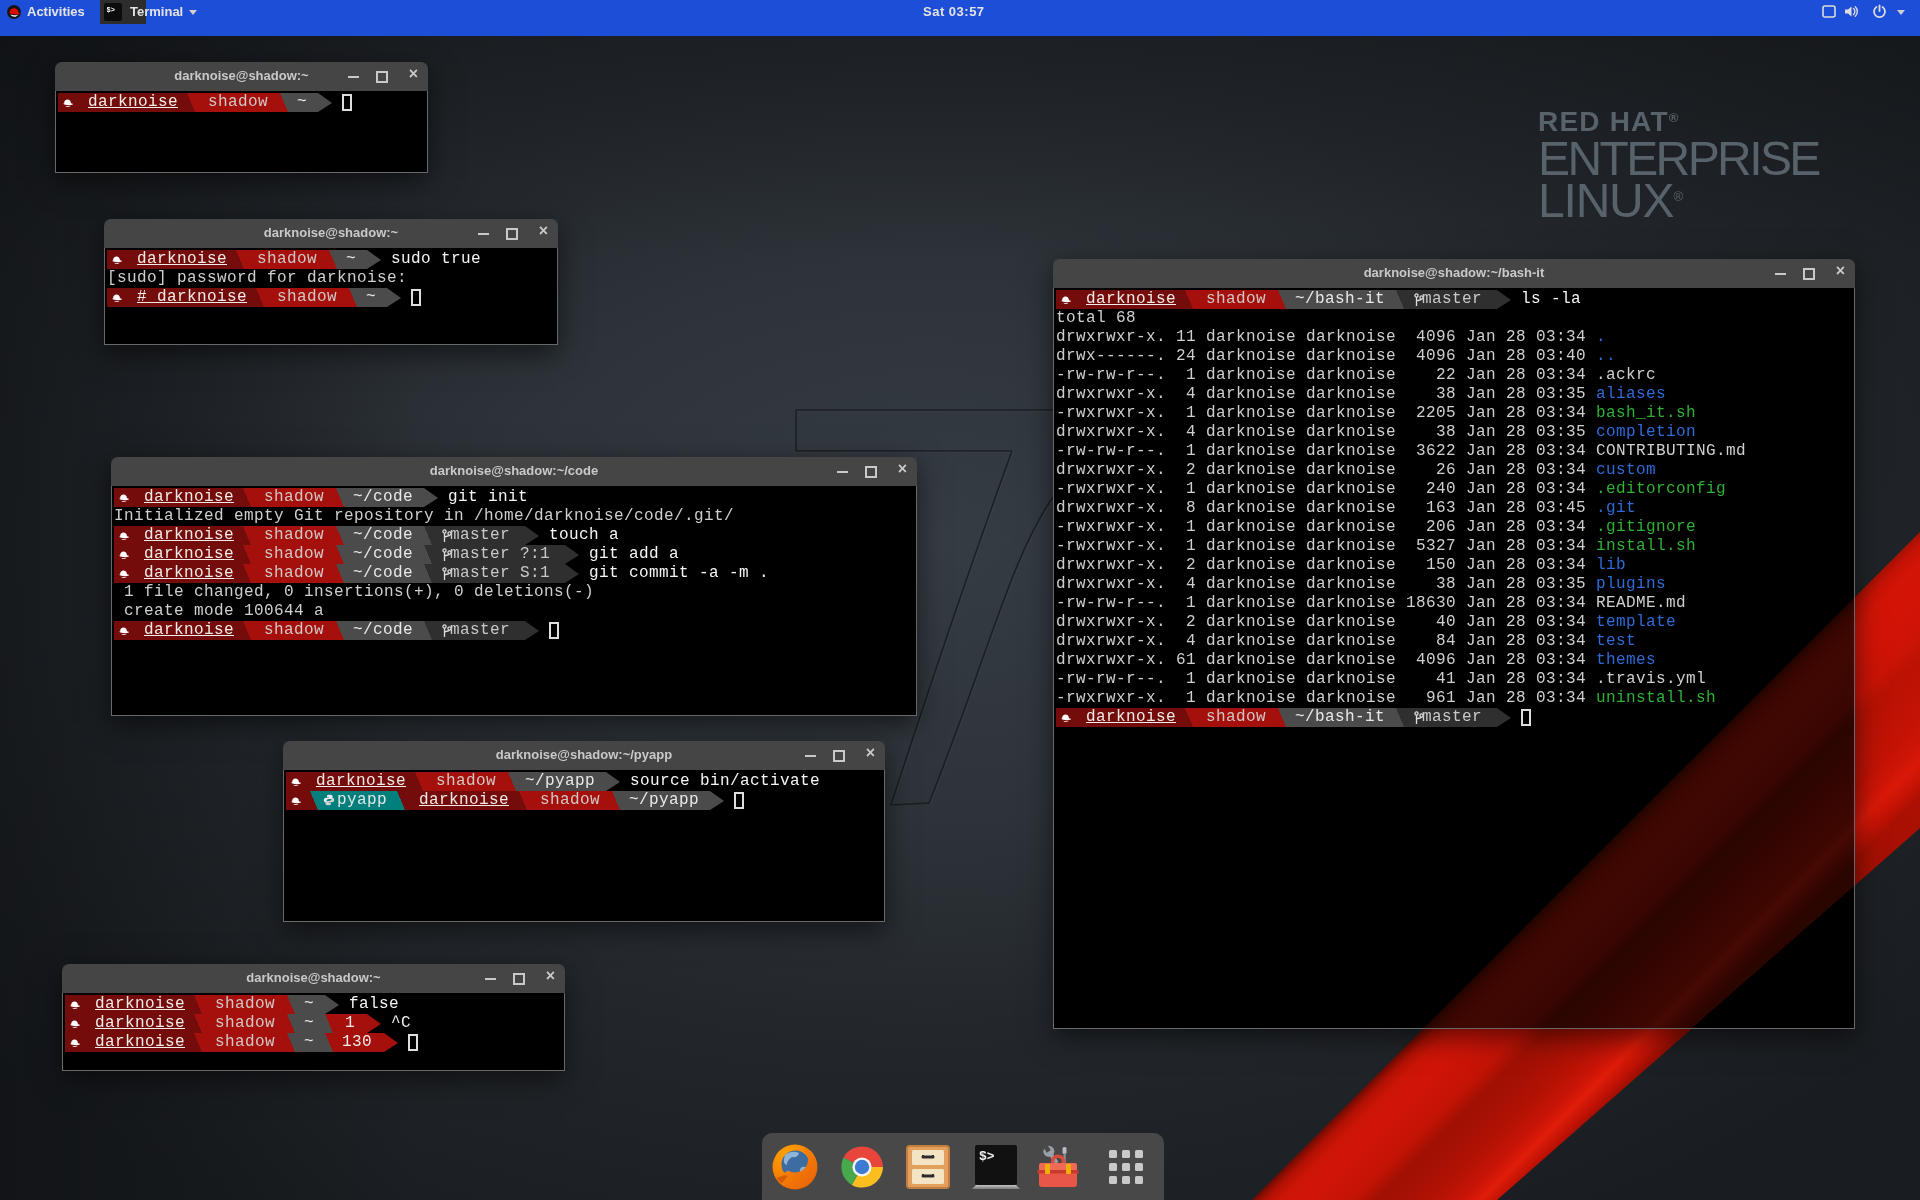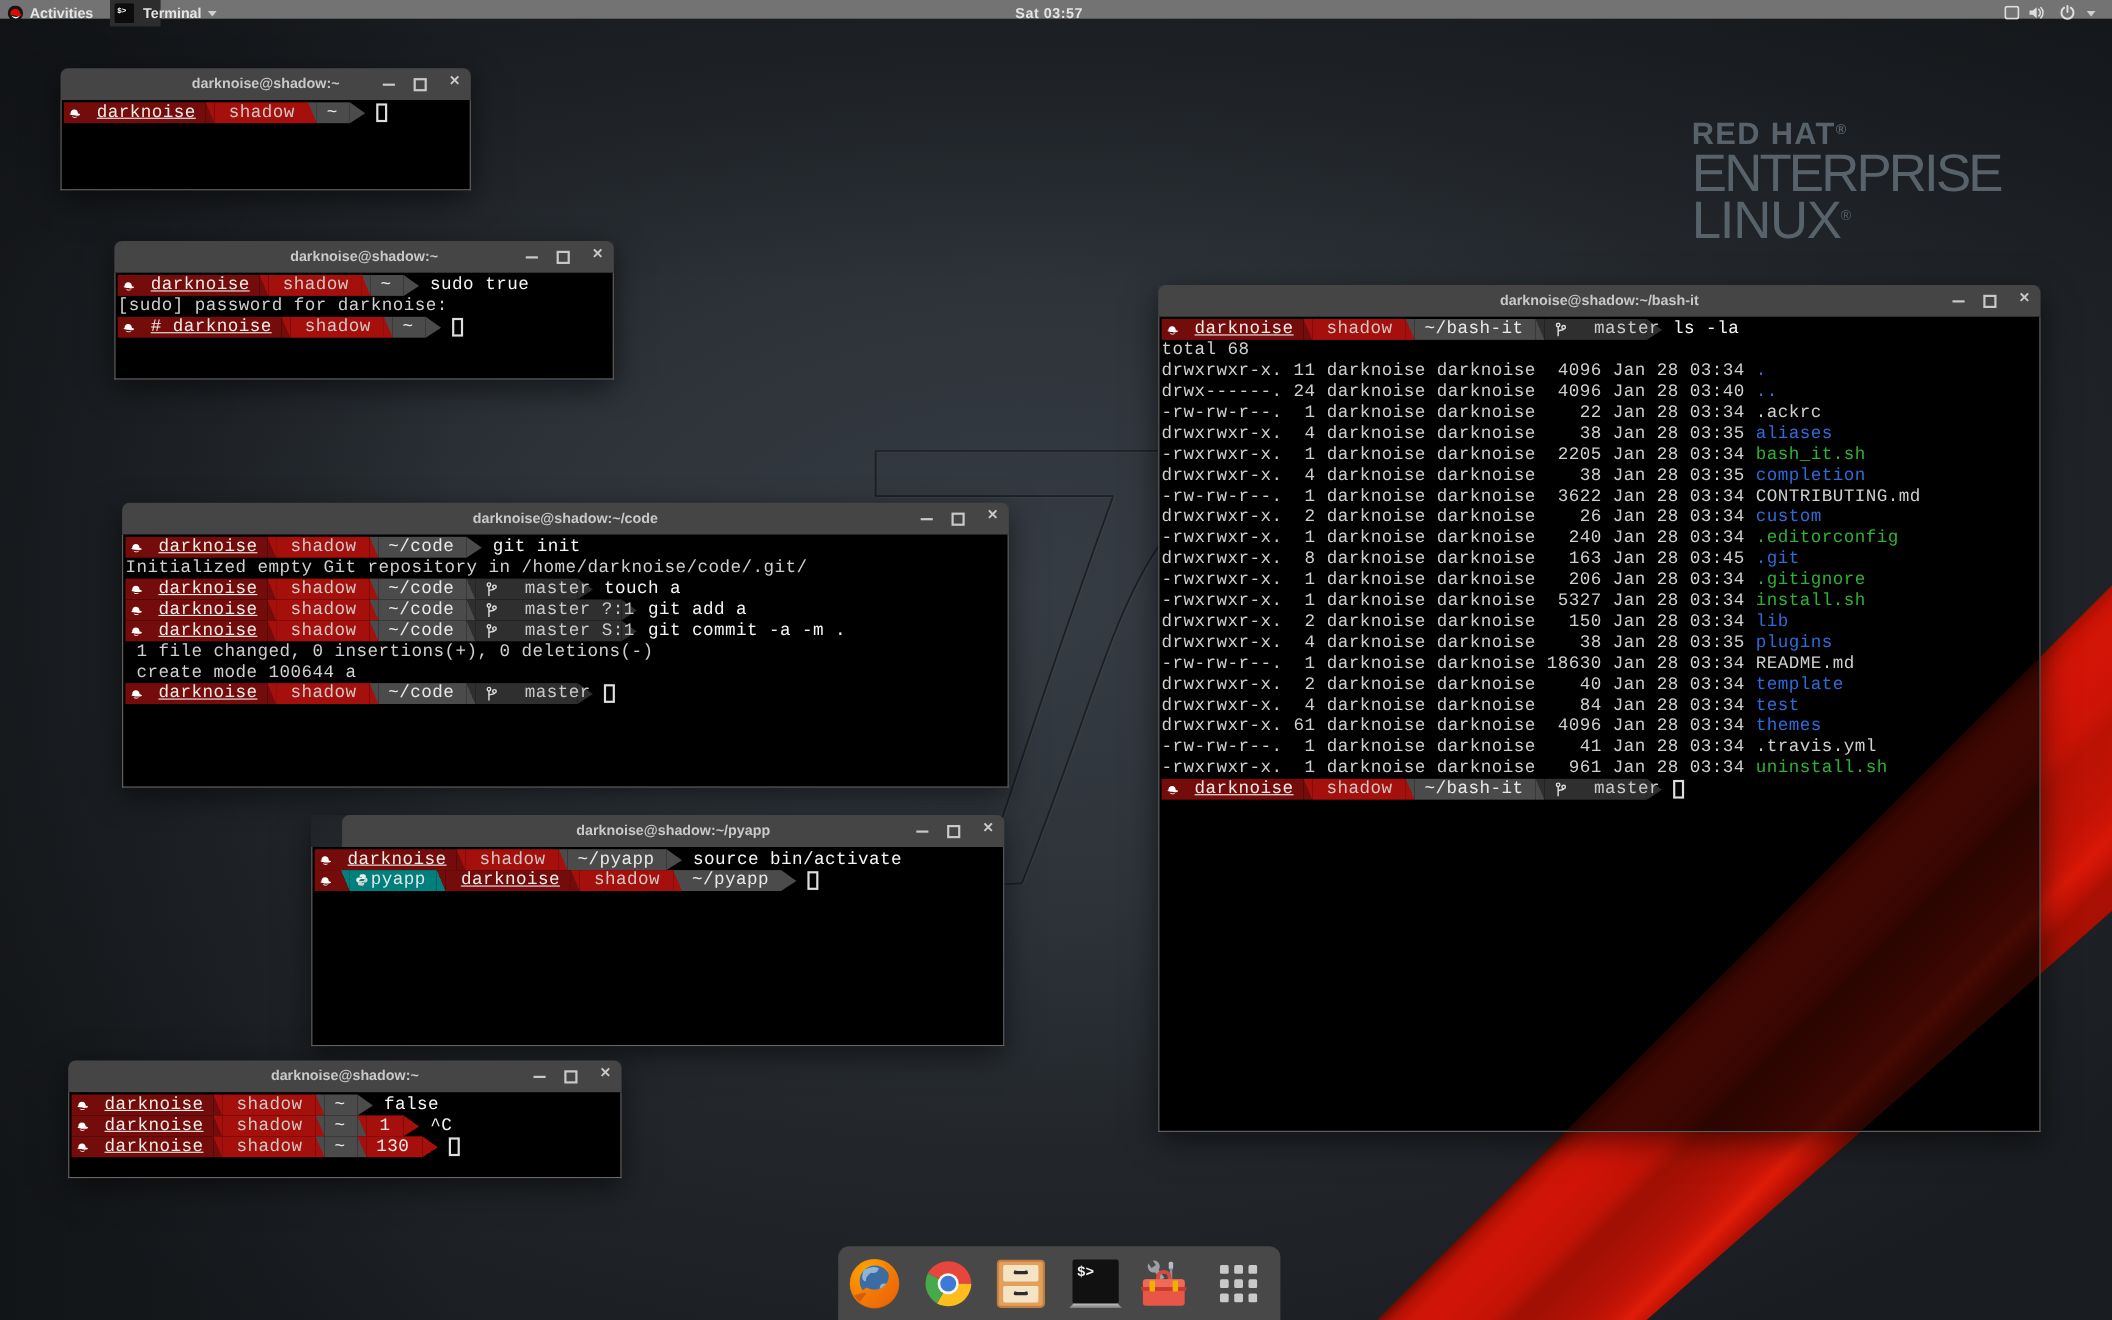--- a/index.html
+++ b/index.html
@@ -1,18 +1,18 @@
 <!DOCTYPE html>
 <html><head><meta charset="utf-8">
 <style>
 html,body{margin:0;padding:0;width:1920px;height:1200px;overflow:hidden;background:#1d2125;}
 #stage{position:relative;width:1920px;height:1200px;overflow:hidden;font-family:"Liberation Sans",sans-serif;}
 #wall{position:absolute;left:0;top:0;}
 
-#topbar{position:absolute;left:0;top:0;width:1920px;height:17px;background:#737373;color:#e4e4e4;font:600 13px "Liberation Sans",sans-serif;z-index:50;}
+#topbar{position:absolute;left:0;top:0;width:1920px;height:36px;background:#1d4ed8;color:#e4e4e4;font:600 13px "Liberation Sans",sans-serif;z-index:50;}
 #topbar .act{position:absolute;left:27px;top:4px;}
 #topbar .term{position:absolute;left:130px;top:4px;}
 #topbar .clock{position:absolute;left:923px;top:4px;font-weight:700;letter-spacing:0.5px;}
 
 #logo div{position:absolute;left:1538px;color:#58626b;white-space:nowrap;z-index:1;}
 #rh1{top:106px;font:bold 28px "Liberation Sans",sans-serif;letter-spacing:1.2px;}
 #rh2{top:131px;font:48px "Liberation Sans",sans-serif;letter-spacing:-2.6px;}
 #rh3{top:173px;font:48px "Liberation Sans",sans-serif;letter-spacing:-1.2px;}
 
 .win{position:absolute;box-shadow:0 8px 26px rgba(0,0,0,.55);z-index:10;}
@@ -24,21 +24,21 @@
 
 .sg{display:inline-block;height:19px;vertical-align:top;box-sizing:border-box;}
 .s1{width:129px;background:#730c0a;color:#f0ece9;position:relative;}
 .s1 .u{position:absolute;left:30px;top:0;text-decoration:underline;}
 .s1 svg{position:absolute;left:3px;top:4px;}
 .s1r{width:149px;}
 .s1r .u{left:30px;}
 .s2{width:85px;background:#a50f0c;color:#cfc9c6;padding-left:13px;}
 .s3{background:#4b4b4b;color:#e9e9e9;padding-left:9px;padding-right:11px;}
 .s4{background:#2f2f2f;color:#c9c9c9;position:relative;}
-.s4 .u{position:absolute;left:45px;top:0;}
+.s4 .u{position:absolute;left:18px;top:0;}
 .s4 svg{position:absolute;left:10px;top:3px;}
 .sx{background:#a50f0c;color:#f0ece9;}
 .sv{background:#00807d;color:#e5e5e5;position:relative;}
 .sv .u{position:absolute;left:19px;top:0;}
 .sv svg{position:absolute;left:5px;top:3px;}
 .sp{display:inline-block;width:8px;height:19px;vertical-align:top;}
 .arr{display:inline-block;width:0;height:0;border-top:10px solid transparent;border-bottom:9px solid transparent;border-left:14px solid #4b4b4b;vertical-align:top;}
 .arrx{border-left-color:#a50f0c;}
 .arr4{border-left-color:#2f2f2f;}
 .bmin{position:absolute;right:69px;top:14px;width:11px;border-bottom:2px solid #c9c9c9;}
@@ -234,21 +234,21 @@
             </svg><span class="u">darknoise</span></span><span class="sp g12"></span><span class="sg s2">shadow</span><span class="sp g23"></span><span class="sg s3">~/code</span><span class="sp g34"></span><span class="sg s4" style="width:93px"><svg width="10" height="13" viewBox="0 0 10 13">
               <g stroke="#ddd" stroke-width="1.3" fill="none">
                 <circle cx="2.5" cy="2.5" r="1.6"></circle>
                 <circle cx="7.5" cy="4.5" r="1.6"></circle>
                 <path d="M2.5,4.1 V13 M2.5,8.5 C2.5,6.5 7.5,8 7.5,6.1"></path>
               </g>
             </svg><span class="u">master</span></span><span class="arr arr4"></span><span class="cur"></span></div>
   </div>
 </div>
 
-<div class="win" style="left:283px;top:741px;width:602px;height:210px;padding-left:28px;">
+<div class="win" style="left:283px;top:741px;width:602px;height:181px;">
   <div class="tb">
         <span class="t">darknoise@shadow:~/pyapp</span>
         <span class="bmin"></span>
         <span class="bmax"></span>
         <span class="bx">×</span>
       </div>
   <div class="body">
 <div class="ln"><span class="sg s1"><svg width="12" height="11" viewBox="0 0 12 11">
               <path fill="#fff" d="M3.2,6.5 C3.0,4.1 4.5,2.5 6.5,2.5 C8.5,2.5 9.8,3.9 9.9,5.9 L9.9,6.2 C10.8,6.3 11.6,6.6 12.0,7.0 C12.4,7.5 10.9,8.2 8.9,8.2 C7.2,8.2 4.7,7.9 3.3,7.4 C1.7,6.9 2.1,6.6 3.2,6.5 Z M4.4,8.7 C5.9,9.5 8.2,9.5 9.5,8.9 C8.9,9.9 6.9,10.3 5.7,9.9 C5.0,9.7 4.6,9.3 4.4,8.7 Z"></path>
             </svg><span class="u">darknoise</span></span><span class="sp g12"></span><span class="sg s2">shadow</span><span class="sp g23"></span><span class="sg s3">~/pyapp</span><span class="arr"></span><span class="cmd"> source bin/activate</span></div>

